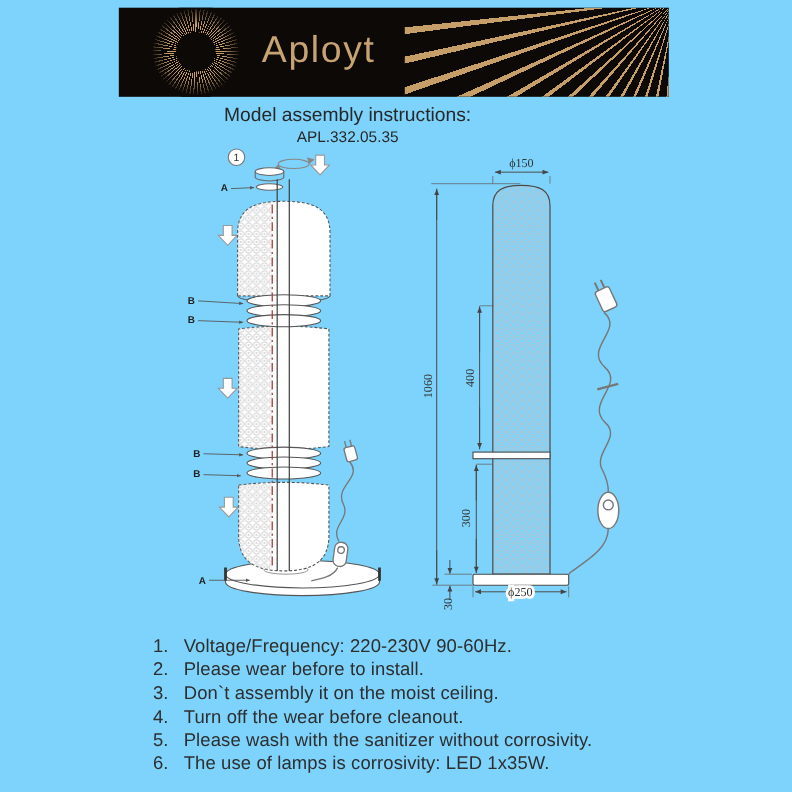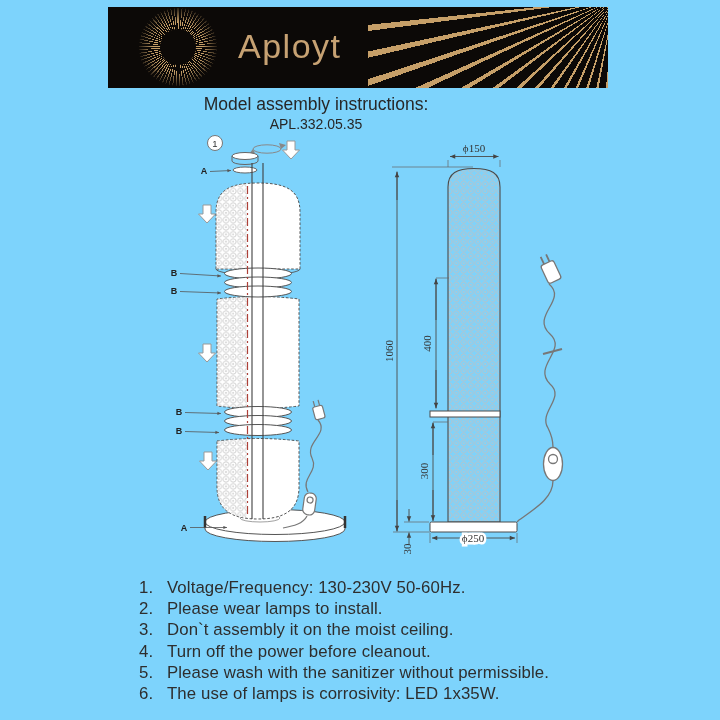--- a/index.html
+++ b/index.html
@@ -241,37 +241,37 @@
           <circle cx="453" cy="329" r="4.5" fill="none" stroke="#777"></circle>
         </g>
         <path d="M453,350.5 C453,368 436,378 419,390 L417,392"></path>
       </g>
     </g>
   </svg>
 
   <div class="instructions">
     <div class="instr-row">
       <span class="instr-num">1.</span>
-      <span class="instr-text">Voltage/Frequency: 130-230V 50-60Hz.</span>
+      <span class="instr-text">Voltage/Frequency: 220-230V 90-60Hz.</span>
     </div>
     <div class="instr-row">
       <span class="instr-num">2.</span>
-      <span class="instr-text">Please wear lamps to install.</span>
+      <span class="instr-text">Please wear before to install.</span>
     </div>
     <div class="instr-row">
       <span class="instr-num">3.</span>
       <span class="instr-text">Don`t assembly it on the moist ceiling.</span>
     </div>
     <div class="instr-row">
       <span class="instr-num">4.</span>
-      <span class="instr-text">Turn off the power before cleanout.</span>
+      <span class="instr-text">Turn off the wear before cleanout.</span>
     </div>
     <div class="instr-row">
       <span class="instr-num">5.</span>
-      <span class="instr-text">Please wash with the sanitizer without permissible.</span>
+      <span class="instr-text">Please wash with the sanitizer without corrosivity.</span>
     </div>
     <div class="instr-row">
       <span class="instr-num">6.</span>
       <span class="instr-text">The use of lamps is corrosivity: LED 1x35W.</span>
     </div>
   </div>
 
 </div>
 
 </body></html>

